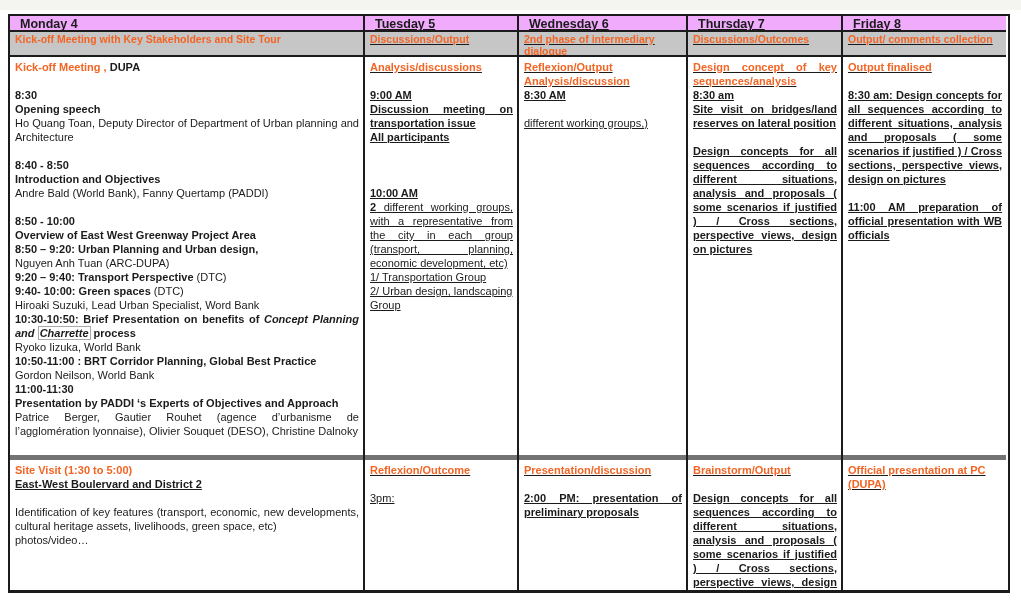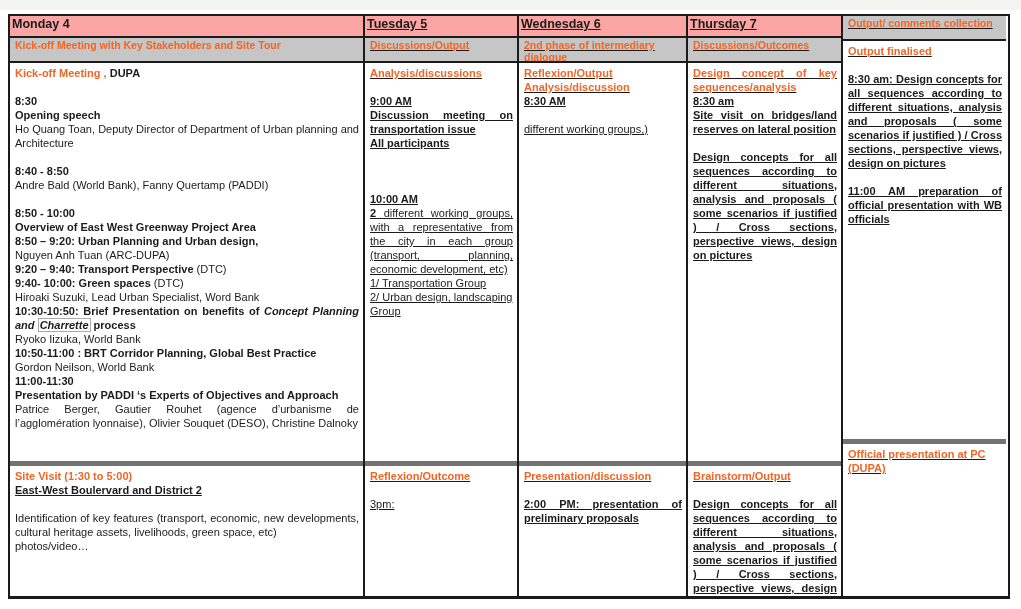--- a/index.html
+++ b/index.html
@@ -24,25 +24,25 @@
     box-sizing:content-box;
   }
   .col{display:flex;flex-direction:column;box-sizing:border-box;}
   .col + .col{border-left:2px solid #1b1b1b;text-decoration:underline;}
   .col.c0{width:353px;}
   .col.c1{width:154px;}
   .col.c2{width:169px;}
   .col.c3{width:155px;}
   .col.c4{width:165px;}
   .hdr{
-    height:22px;box-sizing:border-box;
+    height:16px;box-sizing:border-box;
     border-bottom:2px solid #1b1b1b;
     font-size:12.5px;font-weight:bold;
-    padding:1px 4px 0 2px;
-    background:#fca5a5;
+    padding:1px 4px 0 10px;
+    background:#f0abfc;
     white-space:nowrap;overflow:hidden;
   }
   .banner{
     height:25px;box-sizing:border-box;
     border-bottom:2px solid #1b1b1b;
     background:#c6c6c6;
     font-size:10.5px;font-weight:bold;
     line-height:12px;
     padding:1px 3px 0 5px;
     overflow:hidden;
@@ -78,20 +78,21 @@
       <div class="hdr">Monday 4</div>
       <div class="banner"><span class="o b">Kick-off Meeting with Key Stakeholders and Site Tour</span></div>
       <div class="main">
         <div class="p"><span class="b o">Kick-off Meeting , </span><span class="b">DUPA</span></div>
         <div class="blank"></div>
         <div class="p"><span class="b">8:30</span></div>
         <div class="p"><span class="b">Opening speech</span></div>
         <div class="p j"><span>Ho Quang Toan, Deputy Director of Department of Urban planning and Architecture</span></div>
         <div class="blank"></div>
         <div class="p"><span class="b">8:40 - 8:50</span></div>
+        <div class="p"><span class="b">Introduction and Objectives</span></div>
         <div class="p"><span>Andre Bald (World Bank), Fanny Quertamp (PADDI)</span></div>
         <div class="blank"></div>
         <div class="p"><span class="b">8:50 - 10:00</span></div>
         <div class="p"><span class="b">Overview of East West Greenway Project Area</span></div>
         <div class="p"><span class="b">8:50 – 9:20: Urban Planning and Urban design,</span></div>
         <div class="p"><span>Nguyen Anh Tuan (ARC-DUPA)</span></div>
         <div class="p"><span class="b">9:20 – 9:40: Transport Perspective </span><span>(DTC)</span></div>
         <div class="p"><span class="b">9:40- 10:00: Green spaces </span><span>(DTC)</span></div>
         <div class="p"><span>Hiroaki Suzuki, Lead Urban Specialist, Word Bank</span></div>
         <div class="p j"><span class="b">10:30-10:50: Brief Presentation on benefits of </span><span class="b i">Concept Planning and </span><span class="b i x">Charrette</span><span class="b"> process</span></div>
@@ -160,20 +161,21 @@
         <div class="blank"></div>
         <div class="p j"><span class="b">Design concepts for all sequences according to different situations,  analysis and proposals ( some scenarios if justified )  / Cross sections, perspective views, design on pictures</span></div>
       </div>
       <div class="bottom">
         <div class="p"><span class="b o">Brainstorm/Output</span></div>
         <div class="blank"></div>
         <div class="p j"><span class="b">Design concepts for all sequences according to different situations,  analysis and proposals ( some scenarios if justified )  / Cross sections, perspective views, design on pictures</span></div>
       </div>
     </div>
     <div class="col c4">
+      <div class="hdr">Friday 8</div>
       <div class="banner"><span class="o b">Output/ comments collection</span></div>
       <div class="main">
         <div class="p"><span class="b o">Output finalised</span></div>
         <div class="blank"></div>
         <div class="p j"><span class="b">8:30 am: Design concepts for all sequences according to  different situations,  analysis and proposals ( some scenarios if justified )  / Cross sections, perspective views, design on pictures</span></div>
         <div class="blank"></div>
         <div class="p j"><span class="b">11:00 AM preparation of official presentation with WB officials</span></div>
       </div>
       <div class="bottom">
         <div class="p"><span class="b o">Official presentation at PC (DUPA)</span></div>

